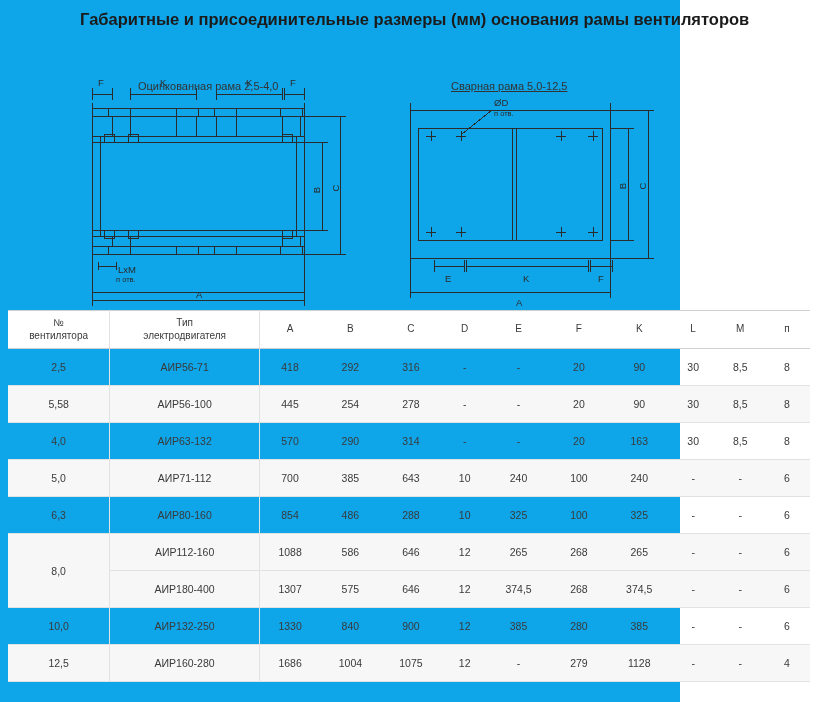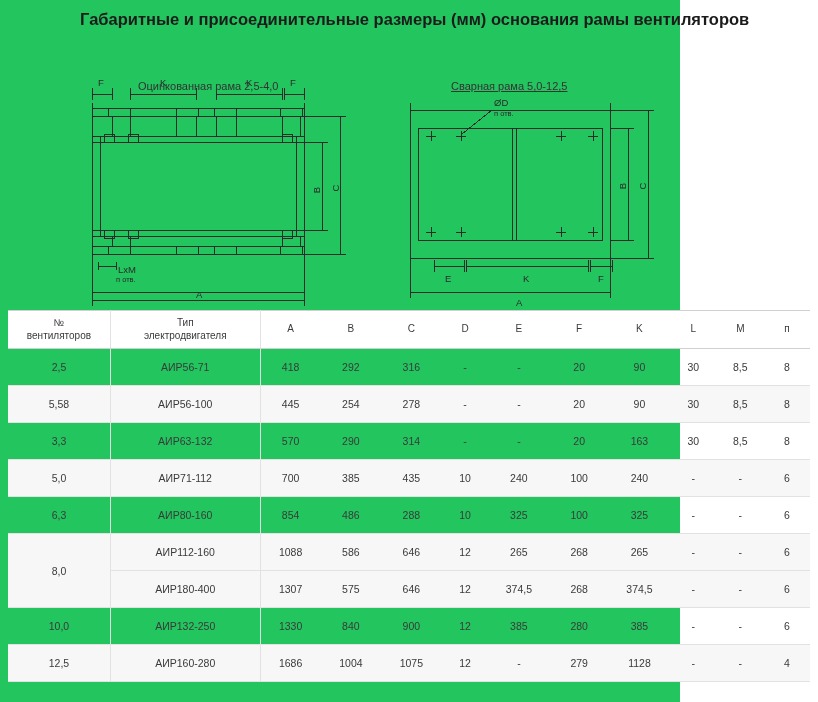--- a/index.html
+++ b/index.html
@@ -7,21 +7,21 @@
     margin: 0; padding: 0;
     width: 818px; height: 702px;
     background: #ffffff;
     font-family: "Liberation Sans", sans-serif;
     color: #2b2b2b;
     overflow: hidden;
   }
   #page {
     position: relative;
     width: 680px; height: 702px;
-    background: #22c55e;
+    background: #0ea5e9;
   }
   .title {
     position: absolute;
     left: 80px; top: 8px;
     width: 700px;
     font-size: 16.5px;
     font-weight: bold;
     line-height: 1.45;
     color: #1b1b1b;
   }
@@ -263,21 +263,21 @@
       </g>
     </svg>
   </div>
 
   <div class="tbl-wrap">
     <table>
       <thead>
         <tr>
           <th class="col-no w-no">
             <div>№</div>
-            <div>вентиляторов</div>
+            <div>вентилятора</div>
           </th>
           <th class="col-motor w-motor">
             <div>Тип</div>
             <div>электродвигателя</div>
           </th>
           <th class="w-dim">A</th>
           <th class="w-dim">B</th>
           <th class="w-dim">C</th>
           <th class="w-small">D</th>
           <th class="w-dim">E</th>
@@ -314,40 +314,40 @@
           <td>-</td>
           <td>-</td>
           <td>20</td>
           <td>90</td>
           <td>30</td>
           <td>8,5</td>
           <td>8</td>
         </tr>
 
         <tr>
-          <td class="col-no">3,3</td>
+          <td class="col-no">4,0</td>
           <td class="col-motor">АИР63-132</td>
           <td>570</td>
           <td>290</td>
           <td>314</td>
           <td>-</td>
           <td>-</td>
           <td>20</td>
           <td>163</td>
           <td>30</td>
           <td>8,5</td>
           <td>8</td>
         </tr>
 
         <tr class="alt">
           <td class="col-no">5,0</td>
           <td class="col-motor">АИР71-112</td>
           <td>700</td>
           <td>385</td>
-          <td>435</td>
+          <td>643</td>
           <td>10</td>
           <td>240</td>
           <td>100</td>
           <td>240</td>
           <td>-</td>
           <td>-</td>
           <td>6</td>
         </tr>
 
         <tr>

